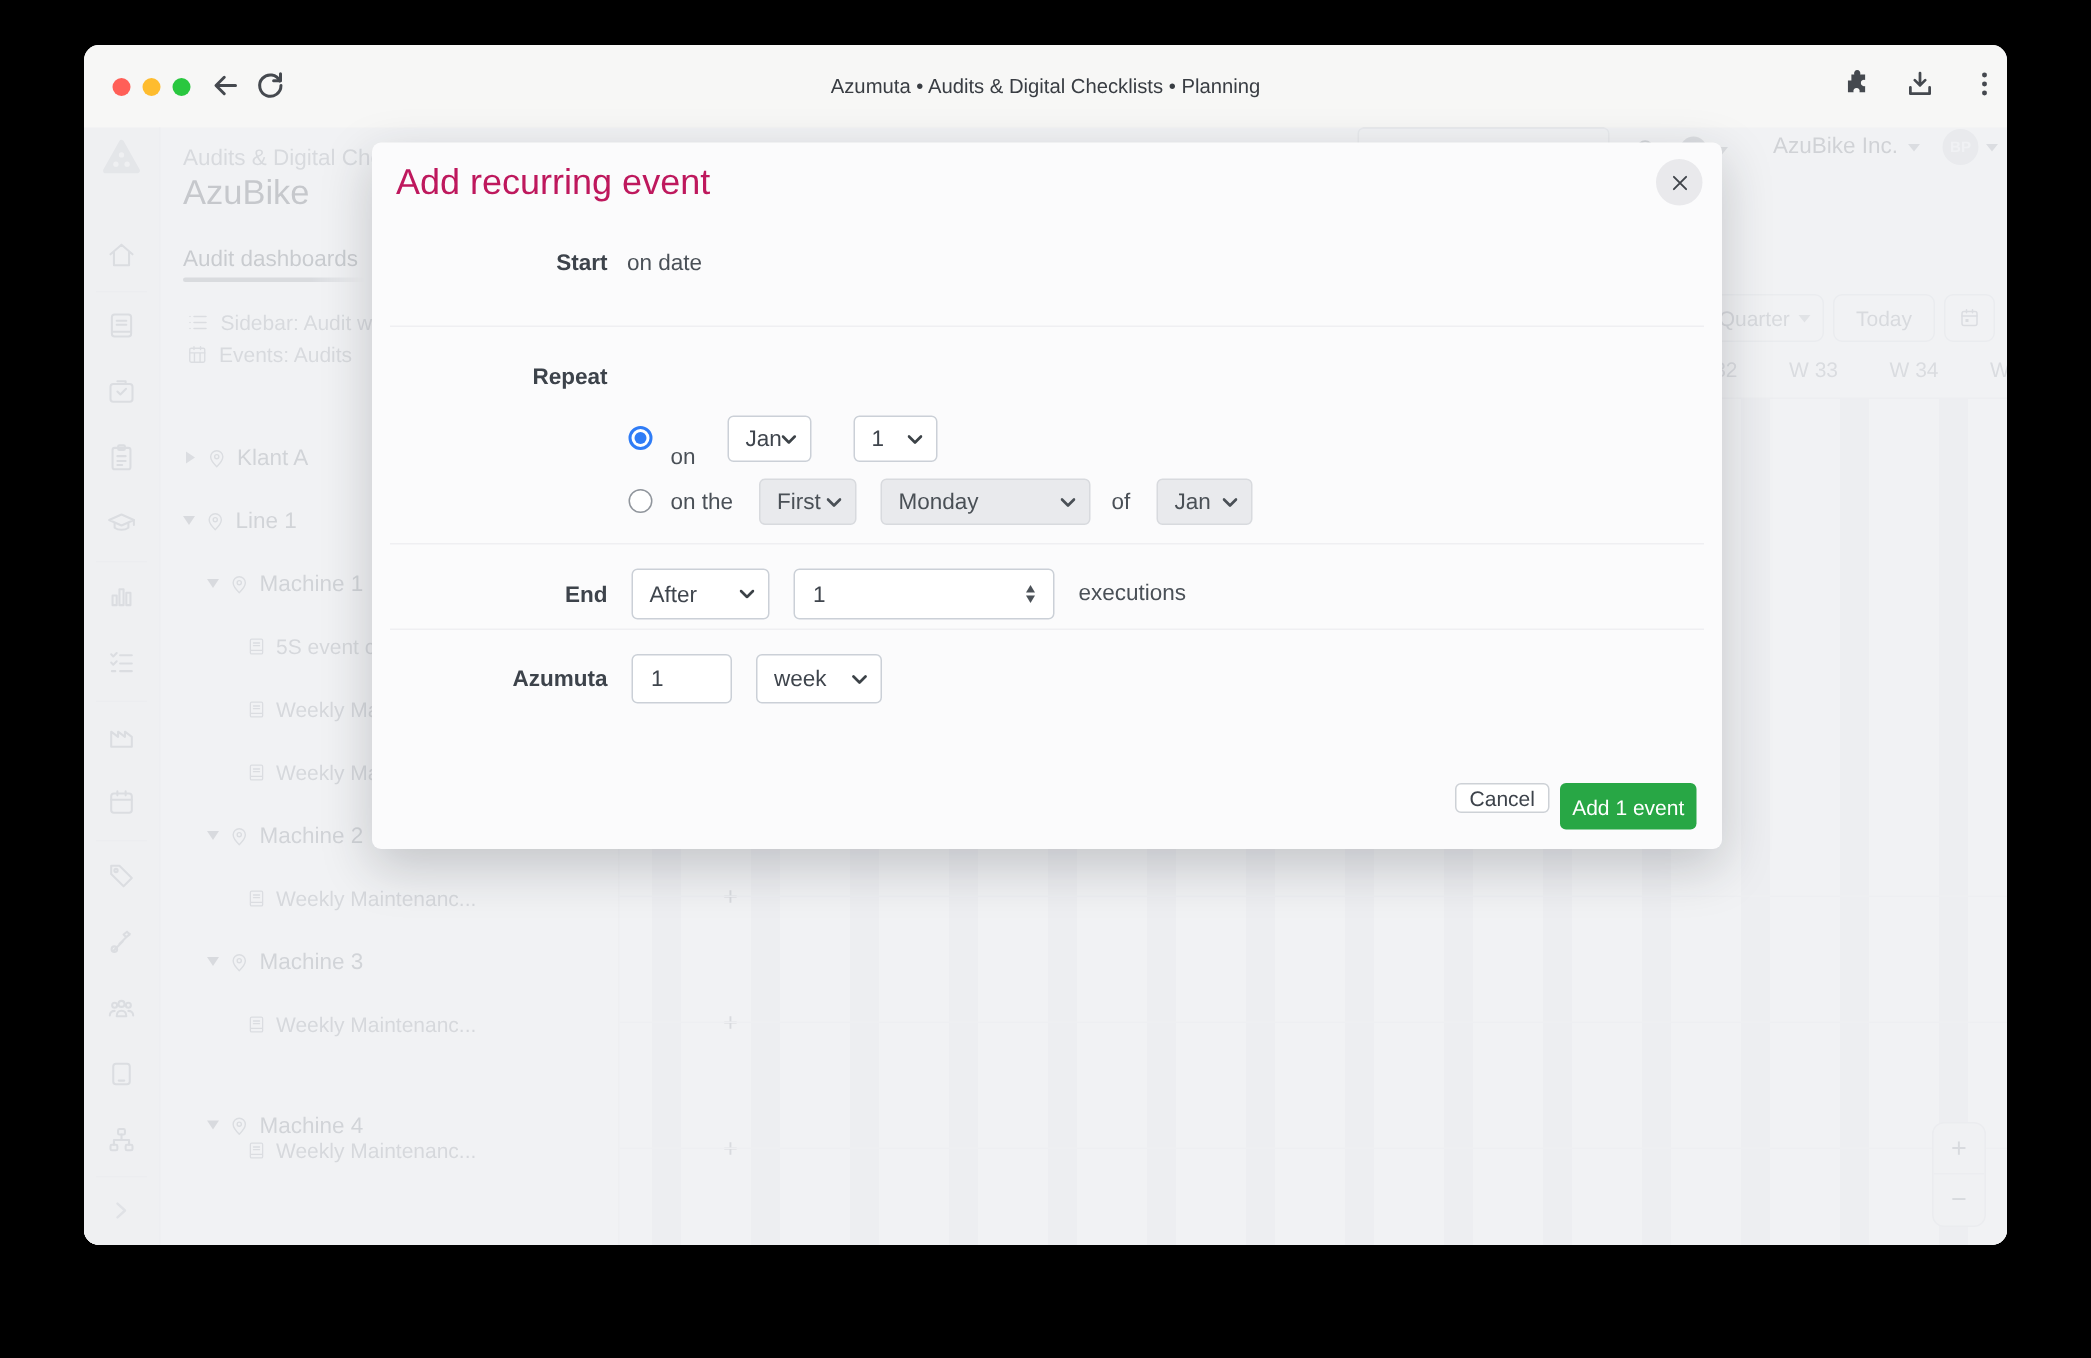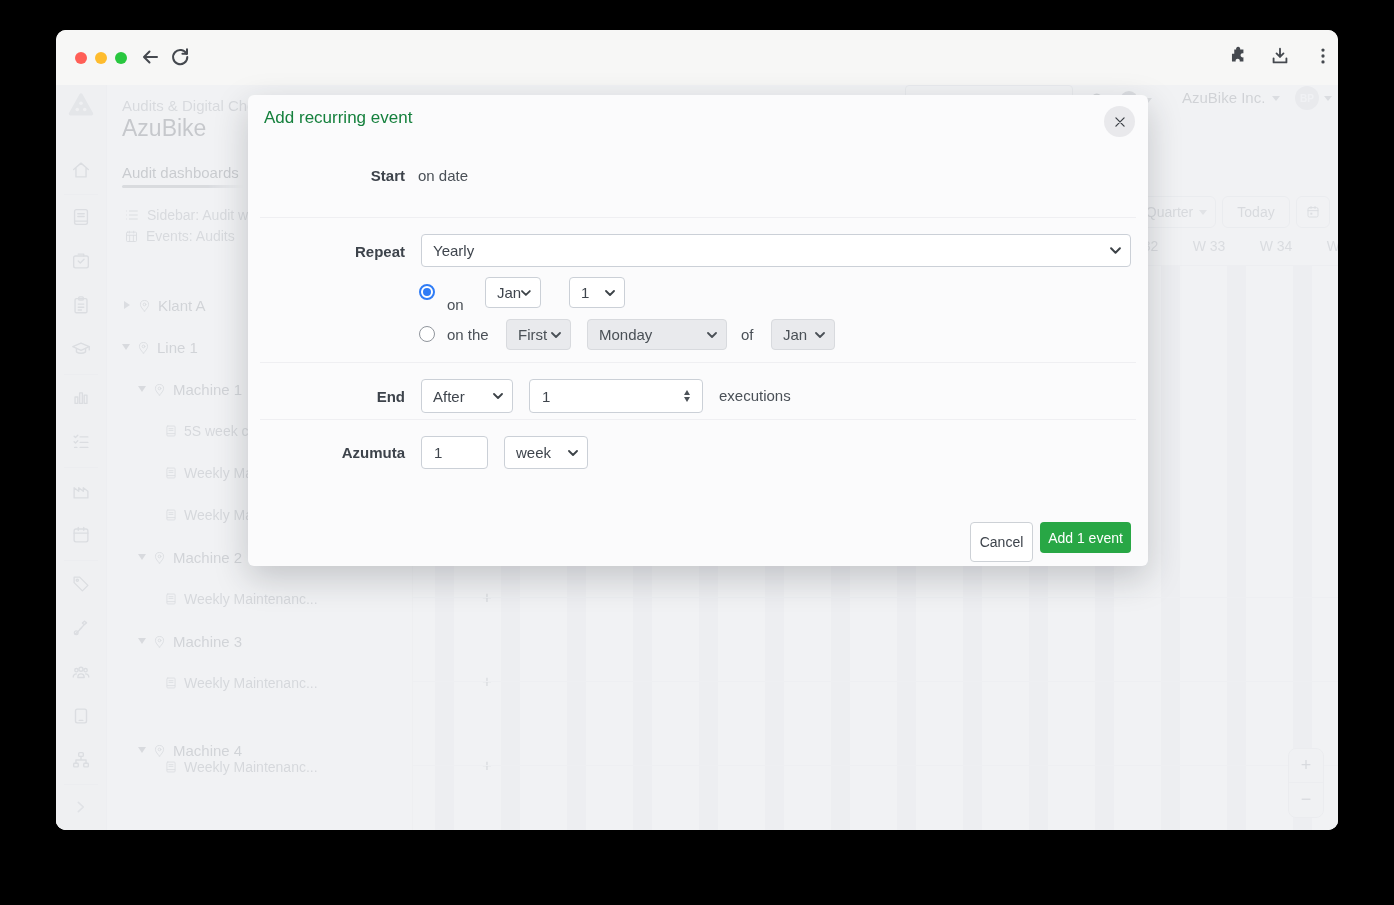--- a/index.html
+++ b/index.html
@@ -63,21 +63,21 @@
   .radio.on{border:2px solid #2f7cf6;}
   .radio.on::after{content:"";position:absolute;left:2px;top:2px;width:8px;height:8px;border-radius:50%;background:#2f7cf6;}
   .radio.off{border:1.5px solid #90959c;}
   #close-btn{right:13px;top:11px;width:31px;height:31px;border-radius:50%;background:#e9e9ec;
     display:flex;align-items:center;justify-content:center;}
   .spin{display:flex;flex-direction:column;gap:2px;align-items:center;}
   .spin b{width:0;height:0;border-left:3.5px solid transparent;border-right:3.5px solid transparent;display:block;}
   .spin .up{border-bottom:5px solid #4c5258;}
   .spin .dn{border-top:5px solid #4c5258;}
   .btn{border-radius:4px;font-size:14px;display:flex;align-items:center;justify-content:center;box-sizing:border-box;}
-  #cancel-btn{left:722px;top:427px;width:63px;height:40px;background:#fff;border:1px solid #cdd1d6;color:#3d434b;}
+  #cancel-btn{left:722px;top:427px;width:63px;height:20px;background:#fff;border:1px solid #cdd1d6;color:#3d434b;}
   #submit-btn{left:792px;top:427px;width:91px;height:31px;background:#28a745;color:#fff;}
 </style>
 </head>
 <body>
 
 <div id="window" class="abs">
 
   <div id="titlebar" class="abs">
     <div class="light abs" style="left:19px;background:#ff5f57"></div>
     <div class="light abs" style="left:39px;background:#febc2e"></div>
@@ -86,20 +86,21 @@
       <svg width="24" height="24" viewBox="0 0 24 24">
           <path d="M19 12H6.5M11.5 6.5 6 12l5.5 5.5" stroke="#45494f" stroke-width="2" fill="none" stroke-linecap="round" stroke-linejoin="round"></path>
         </svg>
     </span>
     <span class="tb-ic abs" style="left:112px">
       <svg width="24" height="24" viewBox="0 0 24 24">
           <path d="M18.6 9A7.1 7.1 0 1 0 19.3 12" stroke="#45494f" stroke-width="2" fill="none" stroke-linecap="round"></path>
           <path d="M19 4.2v4.6h-4.6" stroke="#45494f" stroke-width="2" fill="none" stroke-linecap="round" stroke-linejoin="round"></path>
         </svg>
     </span>
+    <div id="tb-title" class="abs">Azumuta • Audits &amp; Digital Checklists • Planning</div>
     <span class="tb-ic abs" style="left:1170px">
       <svg width="22" height="22" viewBox="0 0 24 24">
           <path d="M9 5h2.1a2.3 2.3 0 1 1 4.3 0H19v4.1a2.3 2.3 0 1 0 0 4.3V18h-4.1a2.3 2.3 0 1 0-4.3 0H6.5V9.5H9z" fill="#45494f"></path>
         </svg>
     </span>
     <span class="tb-ic abs" style="left:1213px">
       <svg width="22" height="22" viewBox="0 0 24 24">
           <path d="M12 4v9m0 0-3.8-3.8M12 13l3.8-3.8M5 14.5V19h14v-4.5" stroke="#45494f" stroke-width="2" fill="none" stroke-linecap="round" stroke-linejoin="round"></path>
         </svg>
     </span>
@@ -285,21 +286,21 @@
           <path d="M12 21s-6.5-6.2-6.5-10.5a6.5 6.5 0 0 1 13 0C18.5 14.8 12 21 12 21z"></path>
           <circle cx="12" cy="10.3" r="2.2"></circle>
         </svg>
       <span>Machine 1</span>
     </div>
     <div class="trow doc abs" style="left:108px;top:332px">
       <svg width="14" height="14" viewBox="0 0 24 24" class="icn" style="margin-right:6px">
           <rect x="5" y="3.5" width="14" height="17" rx="1.5"></rect>
           <path d="M8.5 8h7M8.5 11h7M5.5 16.5h13"></path>
         </svg>
-      <span>5S week c</span>
+      <span>5S event c</span>
     </div>
     <div class="trow doc abs" style="left:108px;top:374px">
       <svg width="14" height="14" viewBox="0 0 24 24" class="icn" style="margin-right:6px">
           <rect x="5" y="3.5" width="14" height="17" rx="1.5"></rect>
           <path d="M8.5 8h7M8.5 11h7M5.5 16.5h13"></path>
         </svg>
       <span>Weekly Ma</span>
     </div>
     <div class="trow doc abs" style="left:108px;top:416px">
       <svg width="14" height="14" viewBox="0 0 24 24" class="icn" style="margin-right:6px">
@@ -381,38 +382,32 @@
       <div class="hline abs" style="top:499px"></div>
     </div>
     <div id="zoomctl" class="abs">
       <div class="zbtn abs" style="top:0;border-bottom:1px solid #e8e9ec">+</div>
       <div class="zbtn abs" style="top:34px">−</div>
     </div>
 
     <div id="overlay" class="abs"></div>
 
     <div id="modal" class="abs">
-      <div class="abs" style="left:16px;top:13px;font-size:17px;color:#15803d">Add recurring event</div>
+      <div class="abs" style="left:16px;top:13px;font-size:24px;color:#be185d">Add recurring event</div>
       <div id="close-btn" class="abs">
         <svg width="14" height="14" viewBox="0 0 24 24">
             <path d="M5 5l14 14M19 5 5 19" stroke="#3f4349" stroke-width="2.2" stroke-linecap="round"></path>
           </svg>
       </div>
 
       <div class="label abs" style="top:72px">Start</div>
       <div class="mtext abs" style="left:170px;top:72px">on date</div>
       <div class="mdiv abs" style="top:122px"></div>
 
       <div class="label abs" style="top:148px">Repeat</div>
-      <div class="sel abs" style="left:173px;top:139px;width:710px;height:33px">
-        <span>Yearly</span>
-        <svg width="11" height="7" viewBox="0 0 10 6">
-            <path d="M1 1l4 4 4-4" stroke="#3c4247" stroke-width="1.8" fill="none" stroke-linecap="round" stroke-linejoin="round"></path>
-          </svg>
-      </div>
 
       <span class="radio on abs" style="left:171px;top:189px"></span>
       <div class="mtext abs" style="left:199px;top:201px">on</div>
       <div class="sel abs" style="left:237px;top:182px;width:56px;height:31px">
         <span>Jan</span>
         <svg width="10" height="6" viewBox="0 0 10 6">
             <path d="M1 1l4 4 4-4" stroke="#3c4247" stroke-width="1.8" fill="none" stroke-linecap="round" stroke-linejoin="round"></path>
           </svg>
       </div>
       <div class="sel abs" style="left:321px;top:182px;width:56px;height:31px">

